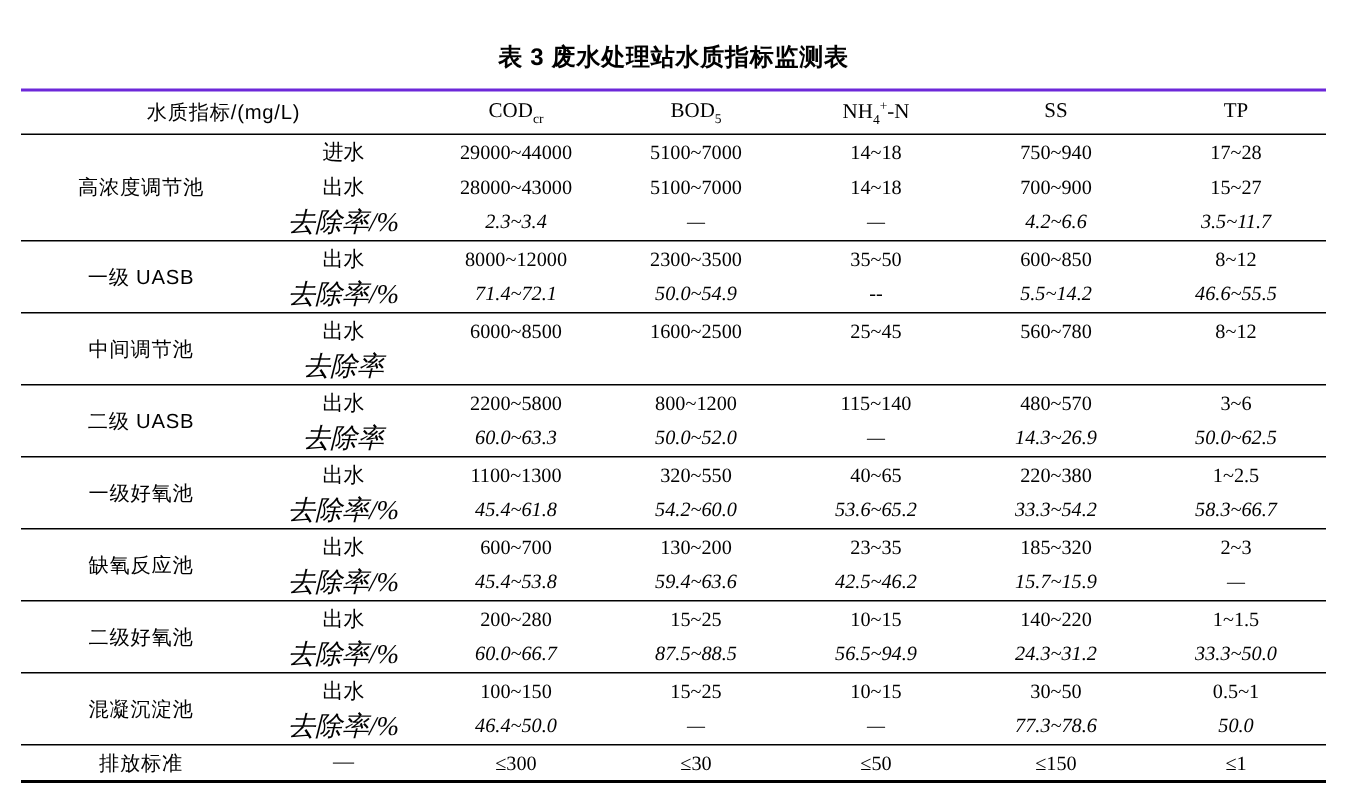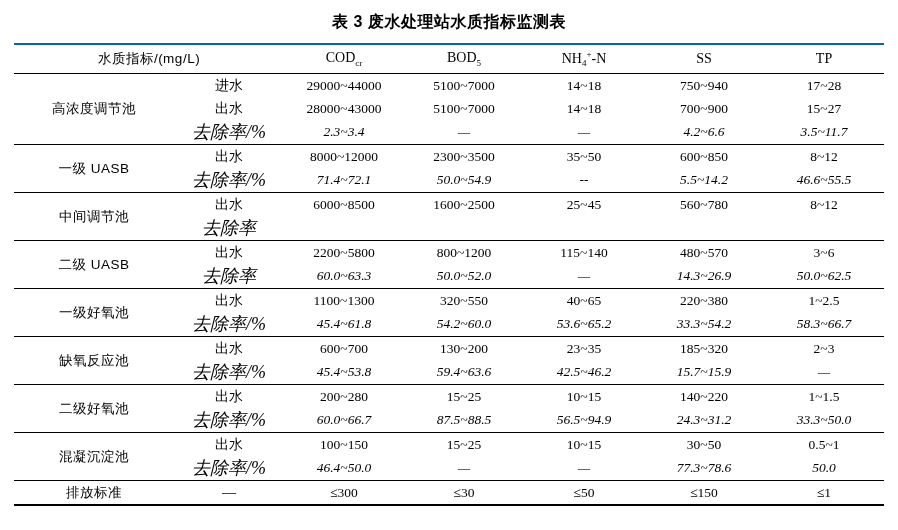--- a/index.html
+++ b/index.html
@@ -12,21 +12,21 @@
     height: 530px;
     font-family: "Liberation Serif", serif;
     color: #000000;
     overflow: hidden;
   }
   .page {
     position: relative;
     width: 898px;
     height: 530px;
     box-sizing: border-box;
-    padding: 8px 14px 0 14px;
+    padding: 24px 14px 0 14px;
   }
   .table-title {
     text-align: center;
     font-family: "Liberation Sans", sans-serif;
     font-weight: bold;
     font-size: 16px;
     letter-spacing: 0.5px;
     margin: 4px 0 10px 0;
   }
   table.wq {
@@ -34,21 +34,21 @@
     border-collapse: collapse;
     table-layout: fixed;
     font-size: 13px;
   }
   table.wq td, table.wq th {
     padding: 0;
     text-align: center;
     vertical-align: middle;
     font-weight: normal;
   }
-  .top-rule td { border-top: 2px solid #0369a1; }
+  .top-rule td { border-top: 2px solid #6d28d9; }
   .head-rule td { border-bottom: 1px solid #000; }
   .bottom-rule td { border-bottom: 2px solid #000; }
   .grp-rule td { border-top: 1px solid #000; }
 
   thead td {
     height: 28px;
     font-size: 14px;
     font-family: "Liberation Serif", serif;
   }
   thead .unit-label {

